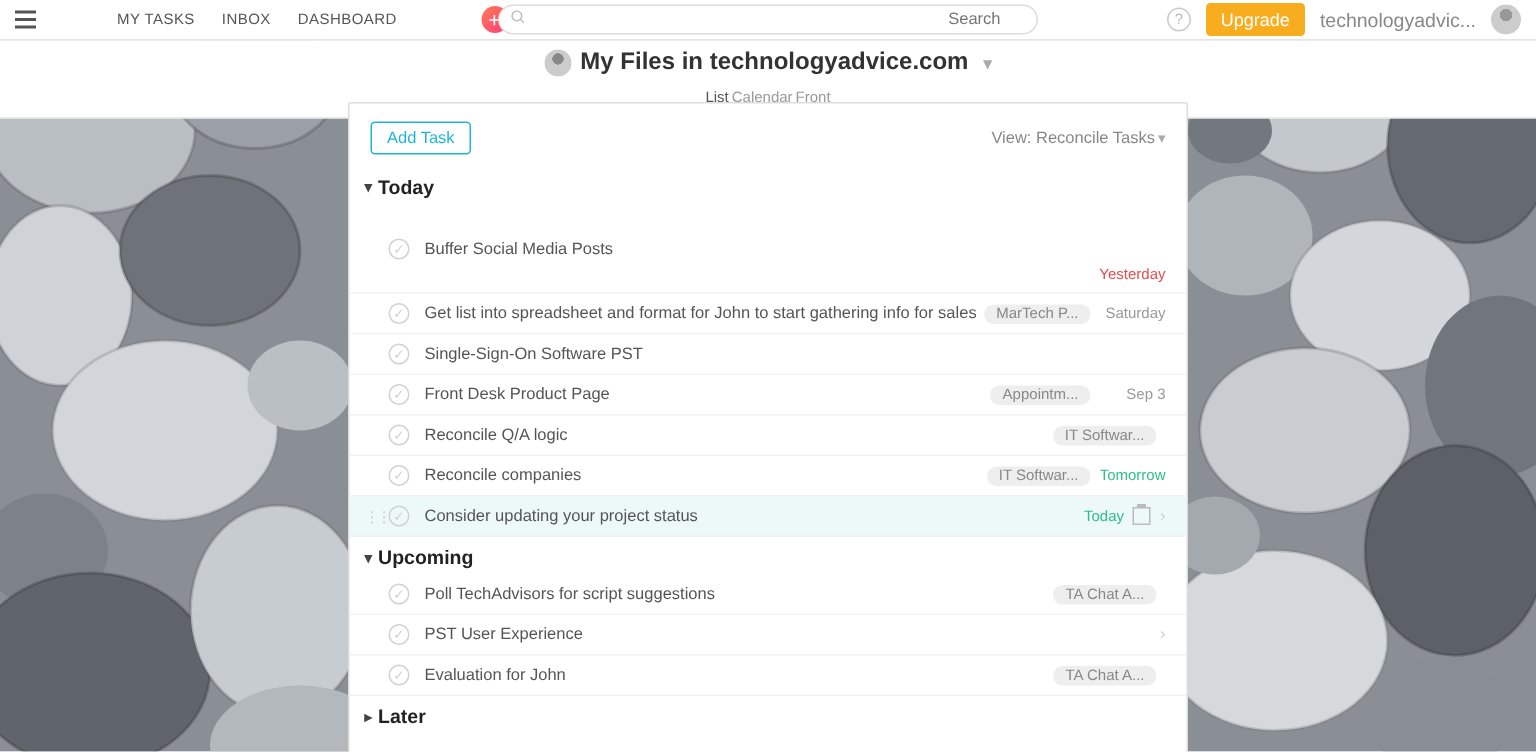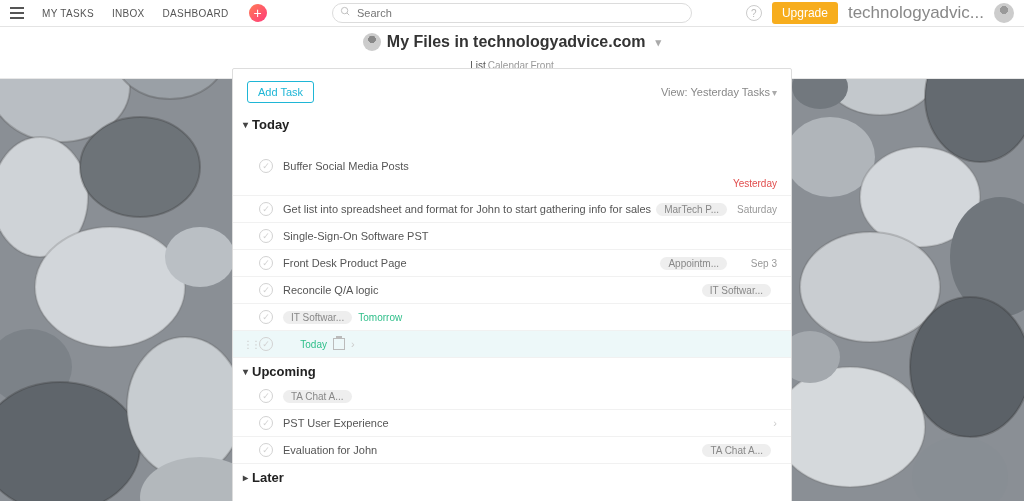--- a/index.html
+++ b/index.html
@@ -14,53 +14,54 @@
   
   .topbar {
     background: #fff;
     height: 27px;
     display: flex;
     align-items: center;
     padding: 0 10px;
     border-bottom: 1px solid #e4e4e4;
     position: relative;
     z-index: 10;
+    gap: 36px;
   }
   .hamburger { display:flex; flex-direction:column; gap:3px; cursor:pointer; margin-right:18px; }
   .hamburger span { width:14px; height:2px; background:#555; display:block; }
   .nav-links { display:flex; gap:18px; font-size:10px; color:#555; letter-spacing:.3px; }
   .nav-links span { cursor:pointer; }
   .add-btn {
     width:18px; height:18px; border-radius:50%;
     background: linear-gradient(135deg,#ff7b55,#ff3b7b);
     color:#fff; display:flex; align-items:center; justify-content:center;
     margin-left:20px; cursor:pointer; font-size:14px; line-height:1;
   }
   .searchwrap {
     position:absolute; left:50%; transform:translateX(-50%);
     width:360px;
   }
   .searchwrap input {
     width:100%; height:20px; border:1px solid #dcdcdc; border-radius:10px;
-    padding:0 24px; font-size:11px; color:#888; outline:none;
+    padding:0 24px; font-size:11px; color:#888; outline:none;text-align:right;
   }
   .search-icon {
     position:absolute; left:8px; top:3px; color:#bbb; font-size:11px;
   }
   .rightnav { margin-left:auto; display:flex; align-items:center; gap:10px; }
   .help-icon {
     width:16px; height:16px; border:1px solid #ccc; border-radius:50%;
     display:flex; align-items:center; justify-content:center; color:#bbb;
     font-size:10px; cursor:pointer;
   }
   .upgrade-btn {
     background:#f7ad1d; color:#fff; border:none; border-radius:3px;
     padding:4px 10px; font-size:12px; cursor:pointer;
   }
-  .username { color:#888; font-size:17px; }
+  .username { color:#888; font-size:13px; }
   .avatar-top {
     width:20px; height:20px; border-radius:50%; background:#ddd;
     background-image: radial-gradient(circle at 50% 35%, #999 25%, #ccc 26%);
   }
 
   
   .bg {
     position:absolute; top:27px; left:0; right:0; bottom:0;
     overflow:hidden;
   }
@@ -225,21 +226,21 @@
     <span class="tab active">List</span>
     <span class="tab">Calendar</span>
     <span class="tab">Front</span>
   </div>
 </div>
 
 <div class="panel">
   <div class="panel-top">
     <button class="addtask">Add Task</button>
     <span class="viewsel">
-      <span>View: Yesterday Tasks</span><span class="caret">▾</span>
+      <span>View: Reconcile Tasks</span><span class="caret">▾</span>
     </span>
   </div>
 
   <div class="section-head">
     <span class="tri">▾</span>
     <span>Today</span>
   </div>
   <div class="task-list" id="today-list">
       <div class="task">
         <span class="check">✓</span>
@@ -262,39 +263,42 @@
         <span class="tag">Appointm...</span>
         <span class="due ">Sep 3</span>
       </div>
       <div class="task">
         <span class="check">✓</span>
         <span class="task-title">Reconcile Q/A logic</span>
         <span class="tag">IT Softwar...</span>
       </div>
       <div class="task">
         <span class="check">✓</span>
+        <span class="task-title">Reconcile companies</span>
         <span class="tag">IT Softwar...</span>
         <span class="due green">Tomorrow</span>
       </div>
       <div class="task highlight">
         <span class="drag-dots">⋮⋮</span>
         <span class="check">✓</span>
+        <span class="task-title">Consider updating your project status</span>
         <span class="due green">Today</span>
         <span class="cal-icon"></span>
         <span class="row-caret">›</span>
       </div>
     </div>
 
   <div class="section-head">
     <span class="tri">▾</span>
     <span>Upcoming</span>
   </div>
   <div class="task-list" id="upcoming-list">
       <div class="task">
         <span class="check">✓</span>
+        <span class="task-title">Poll TechAdvisors for script suggestions</span>
         <span class="tag">TA Chat A...</span>
       </div>
       <div class="task">
         <span class="check">✓</span>
         <span class="task-title">PST User Experience</span>
         <span class="row-caret">›</span>
       </div>
       <div class="task">
         <span class="check">✓</span>
         <span class="task-title">Evaluation for John</span>

